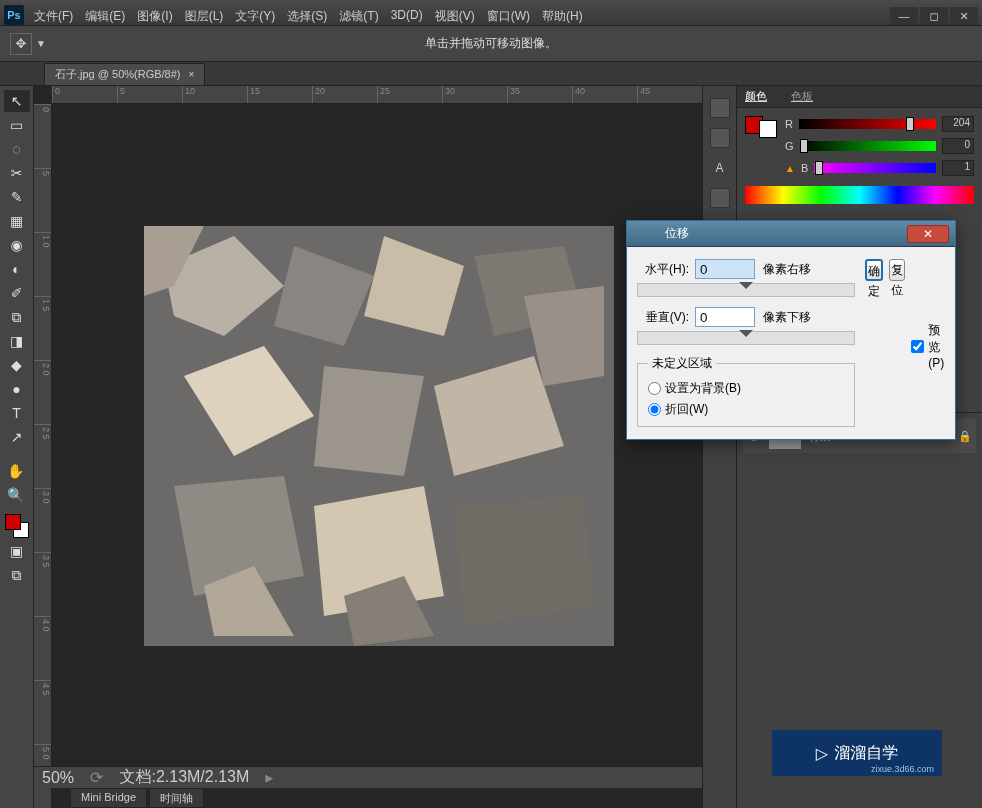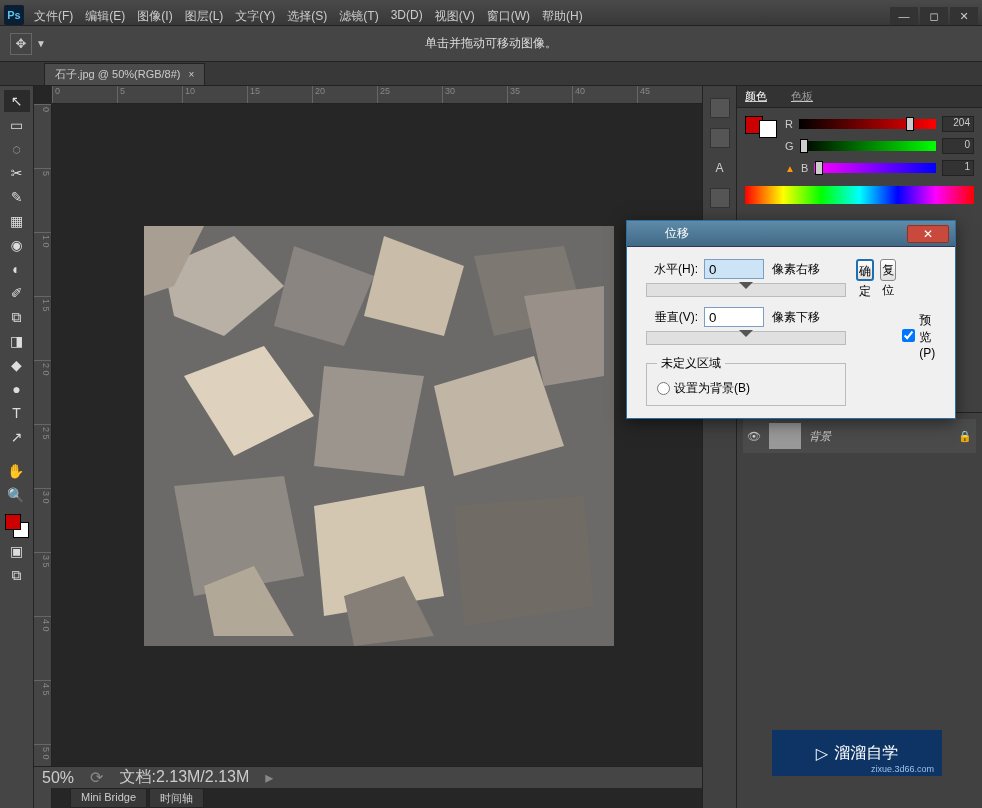--- a/index.html
+++ b/index.html
@@ -55,21 +55,21 @@
 .layers-panel { margin-top: 200px; padding: 6px; border-top:1px solid #222; }
 .layer-row { display: flex; align-items: center; gap: 8px; background: #4b4b4b; padding: 4px; font-size: 11px; }
 .layer-row .eye { width: 14px; }
 .layer-row .thumb { width: 32px; height: 26px; background: #999; }
 .layer-row .lock { margin-left: auto; }
 
 .dialog { position: absolute; top: 220px; left: 626px; width: 330px; background: #f0f0f0; border: 1px solid #2a6fa0; box-shadow: 0 4px 16px rgba(0,0,0,.5); color: #000; font-size: 12px; }
 .dlg-title { height: 26px; background: linear-gradient(#5f8ba8,#406985); padding: 0 6px; display: flex; align-items: center; border-bottom:1px solid #335; }
 .dlg-title span { color: #fff; margin-left: 32px; }
 .dlg-close { margin-left: auto; width: 42px; height: 18px; background: #c74a3d; color: #fff; display: flex; align-items: center; justify-content: center; font-size: 12px; cursor: pointer; border:1px solid #9a2b1f; border-radius:2px; }
-.dlg-body { padding: 12px 19px; display: flex; gap: 10px; }
+.dlg-body { padding: 12px 10px; display: flex; gap: 10px; }
 .dlg-left { flex: 1; }
 .dlg-field { display: flex; align-items: center; gap: 6px; margin-bottom: 4px; }
 .dlg-field label { width: 52px; text-align: right; }
 .dlg-field input[type=text] { width: 60px; height: 20px; border: 1px solid #7a9ec4; padding: 0 4px; }
 .dlg-field .unit { margin-left: 2px; }
 .dlg-slider { height: 14px; position: relative; background: #e0e0e0; border: 1px solid #bbb; margin-bottom: 10px; }
 .dlg-slider .tri { position: absolute; top: -2px; left: 50%; width: 0; height: 0; border: 7px solid transparent; border-top-color: #555; transform: translateX(-50%); }
 fieldset { border: 1px solid #bbb; padding: 8px 10px 4px; }
 legend { padding: 0 4px; font-size: 12px; }
 .radio-row { display: flex; align-items: center; gap: 4px; margin-bottom: 4px; }
@@ -281,20 +281,24 @@
       </div>
       <div class="dlg-slider">
           <div class="tri"></div>
         </div>
       <fieldset>
         <legend>未定义区域</legend>
         <div class="radio-row">
             <input type="radio" name="ua" style="">
             <span>设置为背景(B)</span>
           </div>
+        <div class="radio-row">
+            <input type="radio" name="ua" checked="" style="">
+            <span>折回(W)</span>
+          </div>
       </fieldset>
     </div>
     <div class="dlg-right">
       <div class="dlg-btn primary">确定</div>
       <div class="dlg-btn">复位</div>
       <div class="chk">
           <input type="checkbox" checked="" style="">
           <span>预览(P)</span>
         </div>
     </div>

